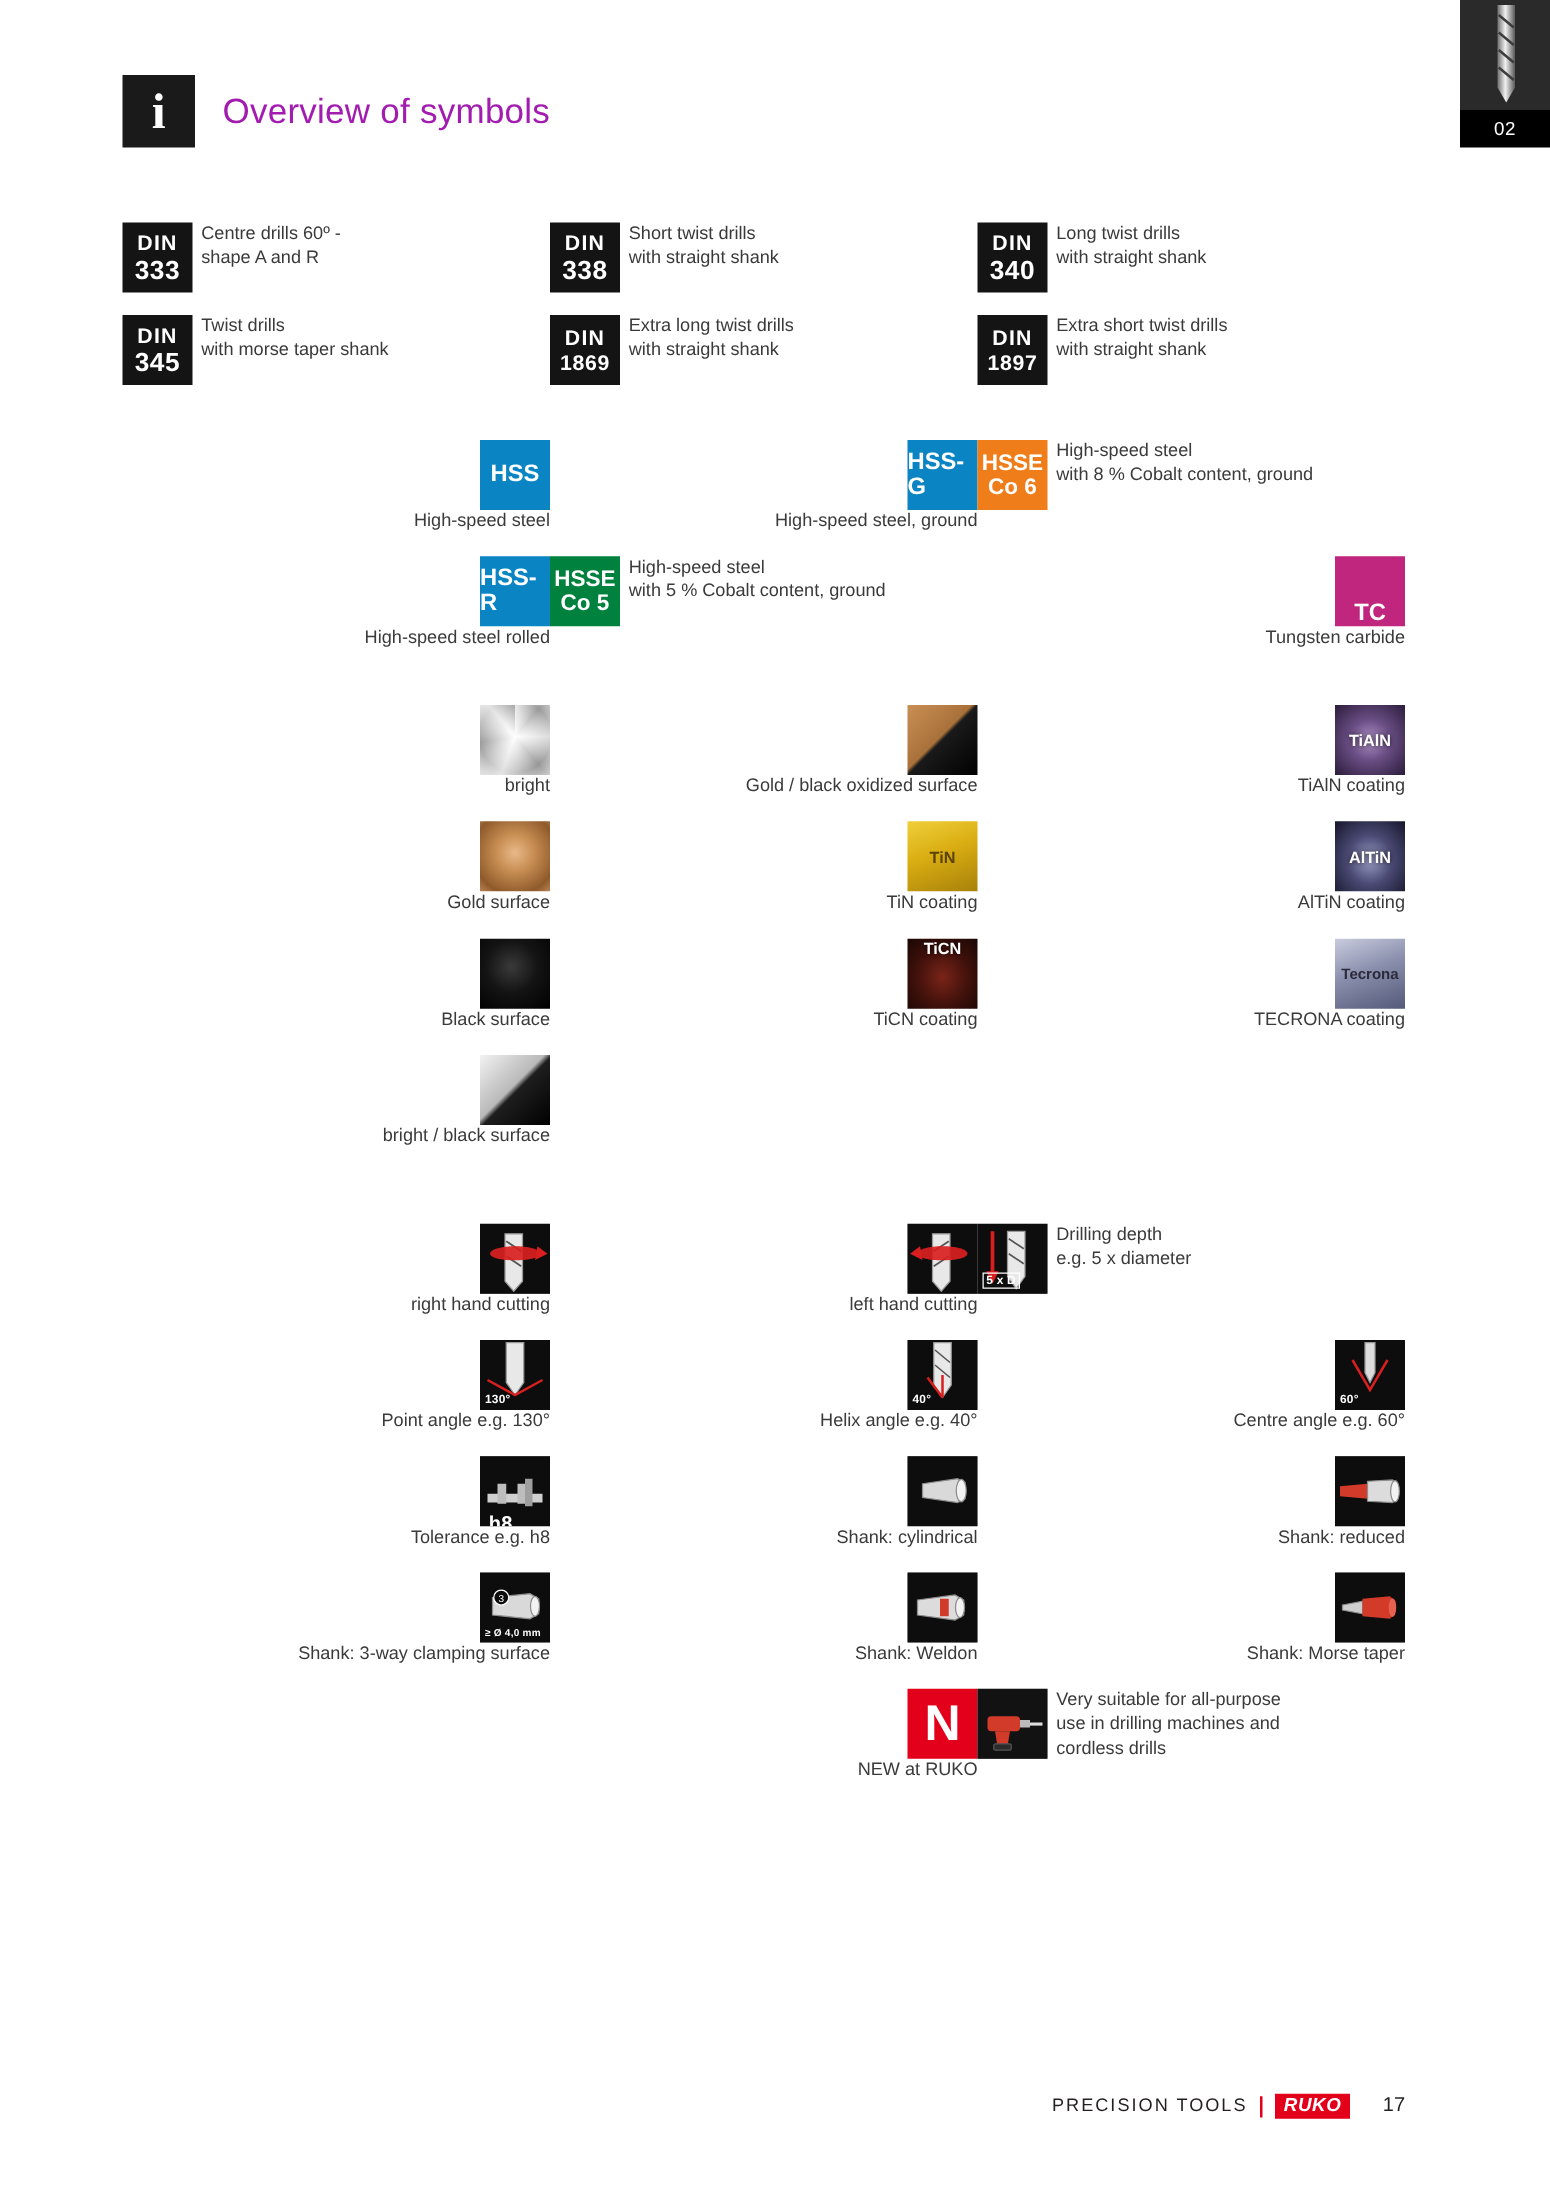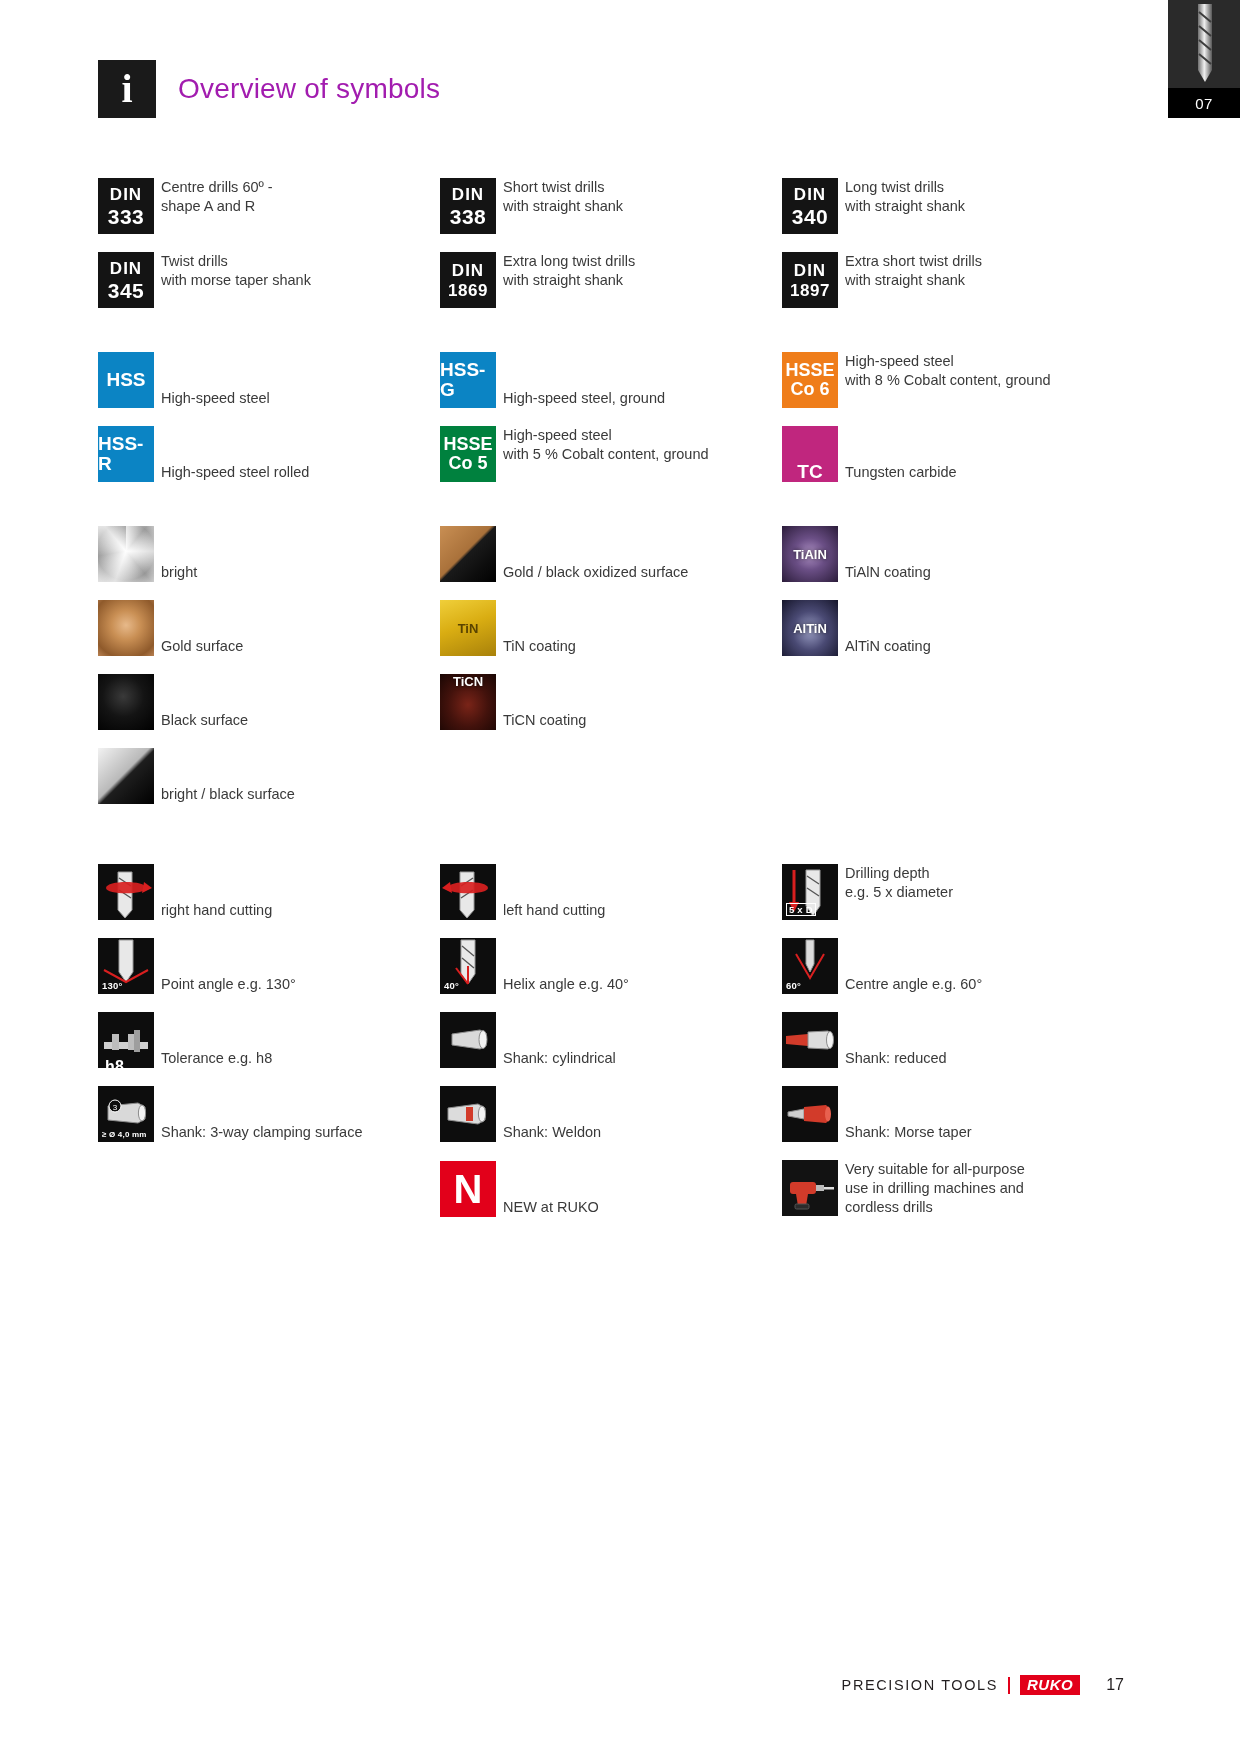--- a/index.html
+++ b/index.html
@@ -94,21 +94,21 @@
     display: flex;
     align-items: flex-start;
     box-sizing: border-box;
   }
   .cell .txt {
     font-size: 14.5px;
     line-height: 1.32;
     color: #3a3a3a;
     padding-left: 7px;
   }
-  .cell.align-bottom { align-items: flex-end; }
+  .cell.align-bottom { align-items: flex-end; flex-direction: column; }
 
   
   .ico {
     width: 56px;
     height: 56px;
     flex: 0 0 56px;
     position: relative;
     overflow: hidden;
     box-sizing: border-box;
   }
@@ -297,21 +297,21 @@
           <stop offset="0%" stop-color="#6e6e6e"></stop>
           <stop offset="45%" stop-color="#f0f0f0"></stop>
           <stop offset="100%" stop-color="#585858"></stop>
         </linearGradient>
       </defs>
       <rect width="72" height="88" fill="#2a2a2a"></rect>
       <polygon points="30,4 44,4 44,70 37,82 30,70" fill="url(#dg)"></polygon>
       <path d="M31 12 L43 22 M31 26 L43 36 M31 40 L43 50 M31 54 L43 64" stroke="#3d3d3d" stroke-width="2" fill="none"></path>
     </svg>
   </div>
-  <div class="num">07</div>
+  <div class="num">02</div>
 </div>
 
 <div class="sym-grid">
 
   <div class="group">
     <div class="row">
       <div class="cell">
         <div class="ico din">
           <span class="top">DIN</span>
           <span class="bot">333</span>
@@ -465,20 +465,26 @@
     <div class="row">
       <div class="cell align-bottom">
         <div class="ico sw-black"></div>
         <div class="txt">Black surface</div>
       </div>
       <div class="cell align-bottom">
         <div class="ico sw-ticn">
           <span class="lbl">TiCN</span>
         </div>
         <div class="txt">TiCN coating</div>
+      </div>
+      <div class="cell align-bottom">
+        <div class="ico sw-tecrona">
+          <span class="lbl">Tecrona</span>
+        </div>
+        <div class="txt">TECRONA coating</div>
       </div>
     </div>
 
     <div class="spacer-sm"></div>
 
     <div class="row">
       <div class="cell align-bottom">
         <div class="ico sw-brightblack"></div>
         <div class="txt">bright / black surface</div>
       </div>

